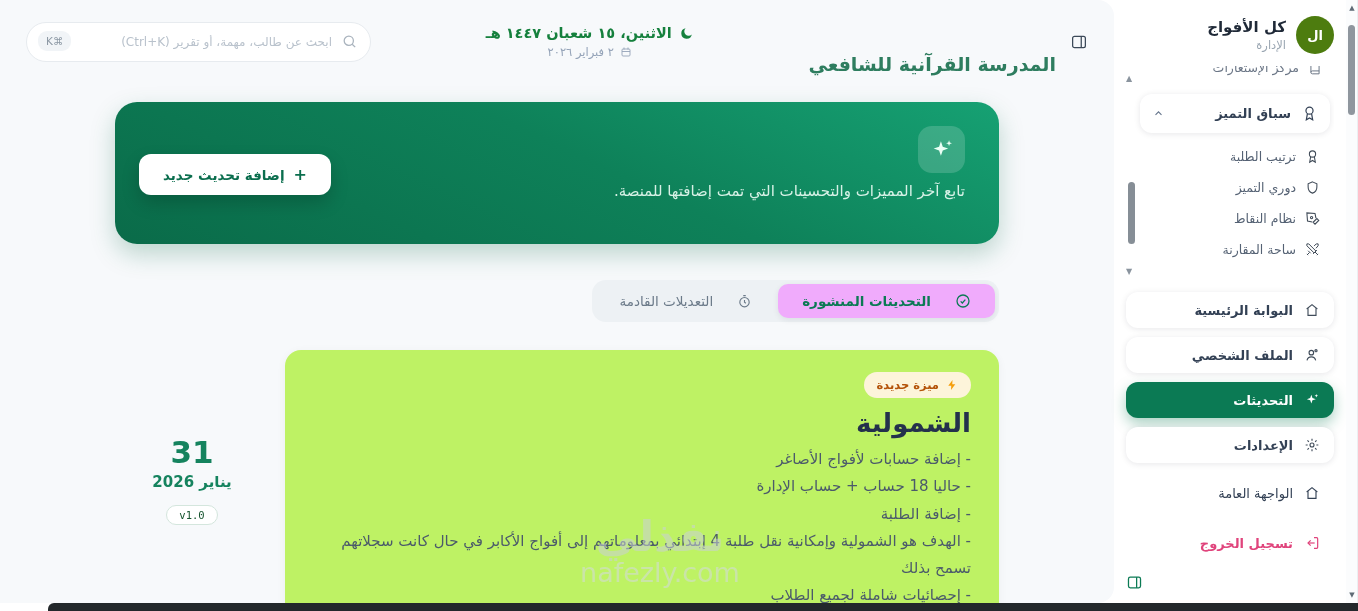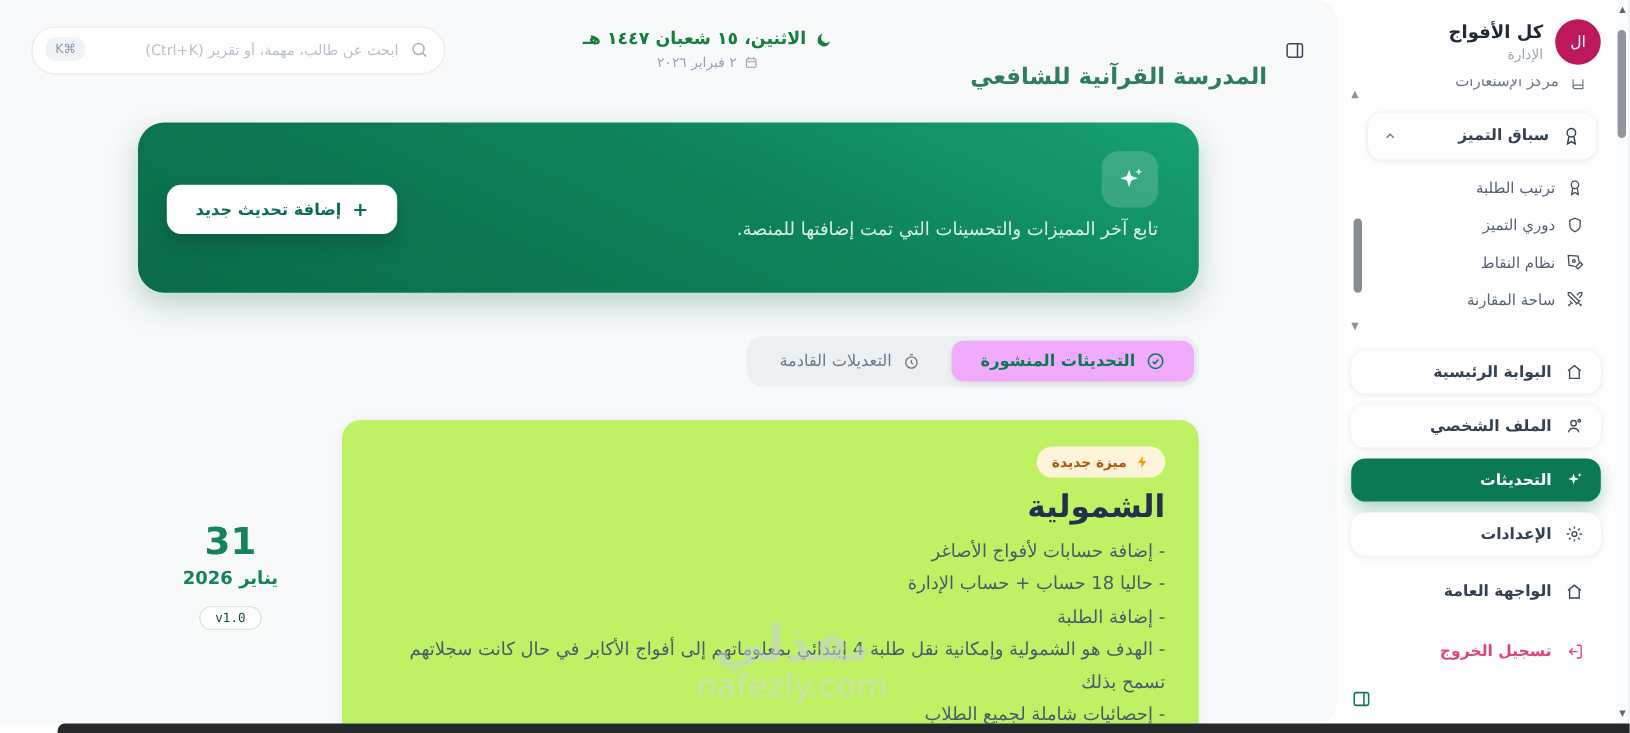--- a/index.html
+++ b/index.html
@@ -55,21 +55,21 @@
   .add-btn { position:absolute; left:24px; top:52px; background:#ffffff;
     border:none; border-radius:12px; padding:11px 24px; display:flex;
     align-items:center; gap:9px; color:#0b6e4e; font-size:13.5px; font-weight:bold;
     font-family:"DejaVu Sans",sans-serif; cursor:pointer;
     box-shadow:0 8px 18px rgba(0,0,0,.18); }
   .add-btn .plus { font-size:16px; font-weight:bold; }
 
   
   .tabs-row { margin:36px 115px 0; display:flex; }
   .tabs-box { background:#edf1f4; border-radius:14px; padding:4px; display:flex; gap:2px; }
-  .tab { display:flex; align-items:center; gap:9px; border-radius:10px;
+  .tab { display:flex; align-items:center; gap:24px; border-radius:10px;
     padding:9px 24px; font-size:13.5px; color:#6b7a89; cursor:pointer; }
   .tab.active { background:#f0abfc; color:#0b7a54; font-weight:bold;
     box-shadow:0 2px 6px rgba(15,23,42,.08); }
 
   
   .content-row { margin:28px 115px 0; display:flex; gap:16px; align-items:flex-start; }
   .update-card { flex:1; background:#bef264; border-radius:16px 16px 0 0;
     padding:22px 28px 14px; height:260px; box-shadow:0 2px 10px rgba(15,23,42,.05); }
   .feat-badge { display:inline-flex; align-items:center; gap:7px;
     background:#fdf4da; color:#b45309; font-size:11.5px; font-weight:bold;
@@ -85,22 +85,22 @@
     font-family:"DejaVu Sans Mono",monospace; font-size:10.5px; padding:3px 12px; }
 
   
   .watermark { position:absolute; left:575px; top:512px; width:170px;
     text-align:center; pointer-events:none; opacity:.55; z-index:5; }
   .wm-ar { color:#c9d0d8; font-size:42px; font-weight:bold; }
   .wm-en { color:#d4dae0; font-size:27px; margin-top:-4px; }
 
   
   .user-row { display:flex; align-items:center; gap:10px; }
-  .avatar { width:38px; height:38px; border-radius:50%; background:#be185d;
-    color:#ffffff; font-size:13px; font-weight:normal; display:flex;
+  .avatar { width:38px; height:38px; border-radius:50%; background:#4d7c0f;
+    color:#ffffff; font-size:13px; font-weight:bold; display:flex;
     align-items:center; justify-content:center; flex-shrink:0; }
   .user-name { color:#1f2937; font-size:15px; font-weight:bold; }
   .user-role { color:#9aa6b2; font-size:11.5px; margin-top:2px; }
   .menu-scroll { position:relative; margin-top:12px; height:212px; overflow:hidden;
     padding:0 4px 0 14px; }
   .clipped-item { display:flex; align-items:center; gap:9px; color:#6b7686;
     font-size:12.5px; padding:5px 8px; margin-top:-11px; }
   .excel-card { background:#ffffff; border-radius:12px;
     box-shadow:0 1px 6px rgba(15,23,42,.10); padding:11px 12px; margin:14px 0 8px;
     display:flex; align-items:center; gap:10px; color:#334155; font-size:13px;
@@ -115,21 +115,21 @@
   .nav-section { margin-top:14px; display:flex; flex-direction:column; gap:9px; }
   .nav-item { background:#ffffff; border-radius:12px;
     box-shadow:0 1px 6px rgba(15,23,42,.10); padding:10px 14px; display:flex;
     align-items:center; gap:11px; color:#334155; font-size:13px; font-weight:600;
     cursor:pointer; }
   .nav-item .ic { color:#404c5a; }
   .nav-item.active { background:#0b7a54; color:#ffffff;
     box-shadow:0 6px 14px rgba(11,122,84,.35); }
   .nav-item.active .ic { color:#ffffff; }
   .plain-item { padding:12px 14px; display:flex; align-items:center; gap:11px;
-    color:#334155; font-size:13px; font-weight:700; cursor:pointer; }
+    color:#334155; font-size:13px; font-weight:400; cursor:pointer; }
   .logout-item { margin-top:14px; padding:8px 14px; display:flex; align-items:center;
     gap:11px; color:#e0447c; font-size:13px; font-weight:600; cursor:pointer; }
   .side-toggle { position:absolute; left:12px; bottom:12px; color:#0b7a54; cursor:pointer; }
 </style>
 </head>
 <body>
 
 <div class="main">
 
   <div class="main-header">

